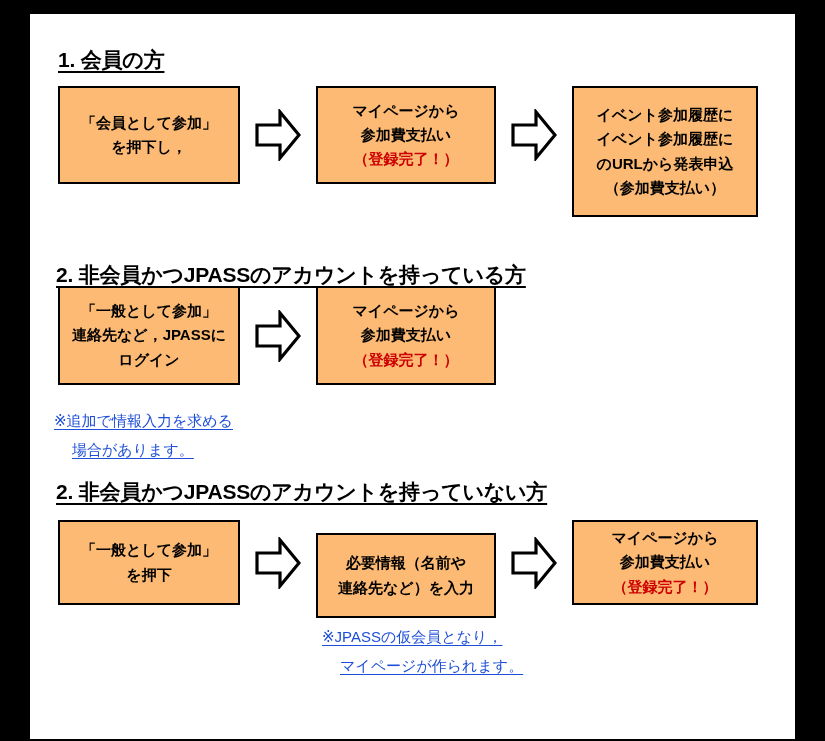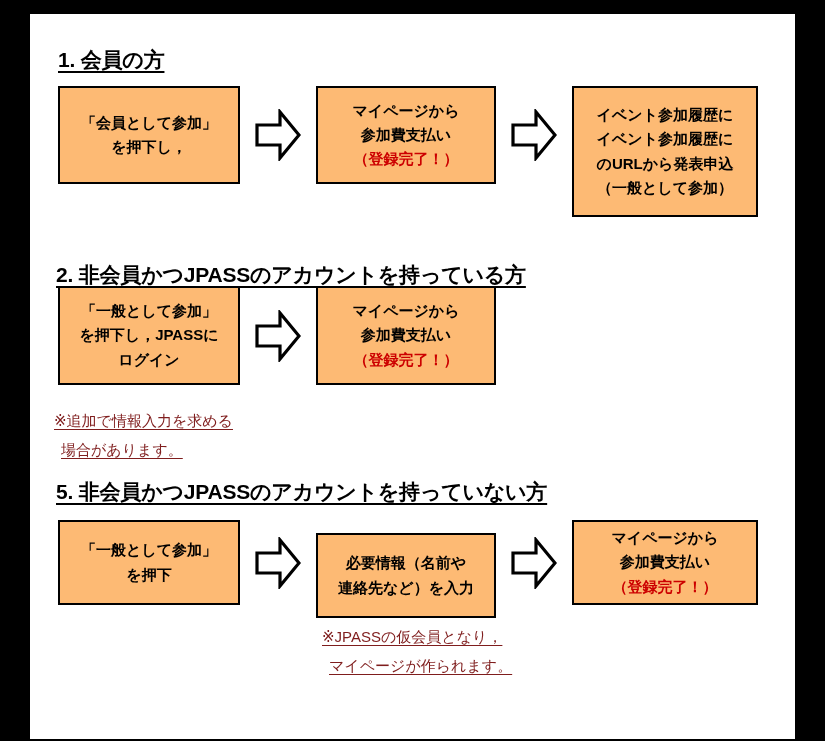--- a/index.html
+++ b/index.html
@@ -69,34 +69,34 @@
     display: flex;
     align-items: center;
     justify-content: center;
   }
   .arrowwrap svg {
     display: block;
   }
   .note {
     position: absolute;
     font-size: 15px;
-    color: #7f1d1d;
+    color: #1d4ed8;
     line-height: 1.95;
     white-space: nowrap;
   }
   .note .nln {
     display: block;
     text-decoration: underline;
     text-underline-offset: 3px;
     text-decoration-thickness: 1px;
     width: -moz-fit-content;
     width: fit-content;
   }
   .note .nln.indent {
-    margin-left: 7px;
+    margin-left: 18px;
   }
 </style>
 </head>
 <body>
 
 <div class="page">
 
   <div class="section">
 
     <div class="sec-heading" style="left:28px; top:32px;">1. 会員の方</div>
@@ -123,35 +123,35 @@
       <div class="arrowwrap" style="width:76px; height:98px;">
         <svg width="46" height="52" viewBox="0 0 46 52" aria-hidden="true">
           <polygon points="2,16 25,16 25,3 44,26 25,49 25,36 2,36" fill="#ffffff" stroke="#000000" stroke-width="3.2" stroke-linejoin="miter"></polygon>
         </svg>
       </div>
 
       <div class="fbox" style="width:186px; height:131px;">
         <span class="ln">イベント参加履歴に</span>
         <span class="ln">イベント参加履歴に</span>
         <span class="ln">のURLから発表申込</span>
-        <span class="ln">（一般として参加）</span>
+        <span class="ln">（参加費支払い）</span>
       </div>
 
     </div>
   </div>
 
   <div class="section">
 
     <div class="sec-heading" style="left:26px; top:247px;">2. 非会員かつJPASSのアカウントを持っている方</div>
 
     <div class="flowrow" style="left:28px; top:272px;">
 
       <div class="fbox" style="width:182px; height:99px;">
         <span class="ln">「一般として参加」</span>
-        <span class="ln">を押下し，JPASSに</span>
+        <span class="ln">連絡先など，JPASSに</span>
         <span class="ln">ログイン</span>
       </div>
 
       <div class="arrowwrap" style="width:76px; height:99px;">
         <svg width="46" height="52" viewBox="0 0 46 52" aria-hidden="true">
           <polygon points="2,16 25,16 25,3 44,26 25,49 25,36 2,36" fill="#ffffff" stroke="#000000" stroke-width="3.2" stroke-linejoin="miter"></polygon>
         </svg>
       </div>
 
       <div class="fbox" style="width:180px; height:99px;">
@@ -163,21 +163,21 @@
     </div>
 
     <div class="note" style="left:24px; top:392px;">
       <span class="nln">※追加で情報入力を求める</span>
       <span class="nln indent">場合があります。</span>
     </div>
   </div>
 
   <div class="section">
 
-    <div class="sec-heading" style="left:26px; top:464px;">5. 非会員かつJPASSのアカウントを持っていない方</div>
+    <div class="sec-heading" style="left:26px; top:464px;">2. 非会員かつJPASSのアカウントを持っていない方</div>
 
     <div class="flowrow" style="left:28px; top:506px;">
 
       <div class="fbox" style="width:182px; height:85px;">
         <span class="ln">「一般として参加」</span>
         <span class="ln">を押下</span>
       </div>
 
       <div class="arrowwrap" style="width:76px; height:85px;">
         <svg width="46" height="52" viewBox="0 0 46 52" aria-hidden="true">

